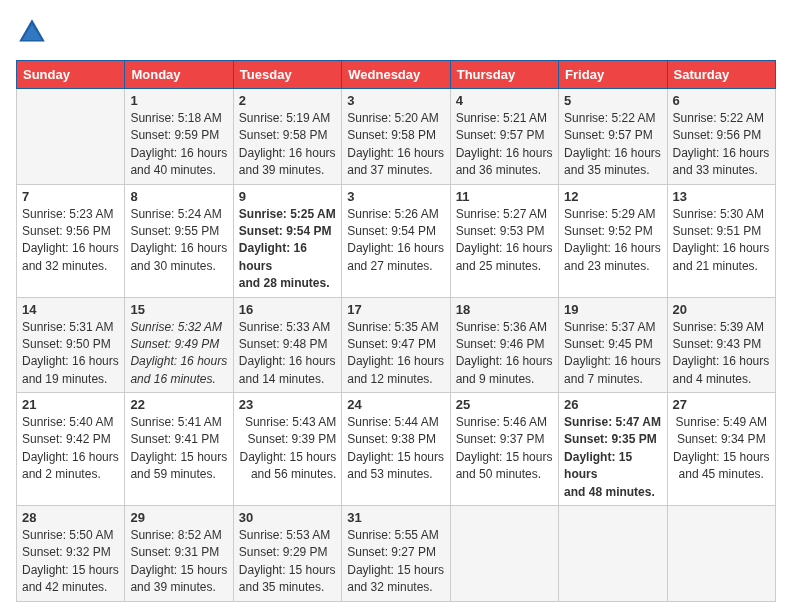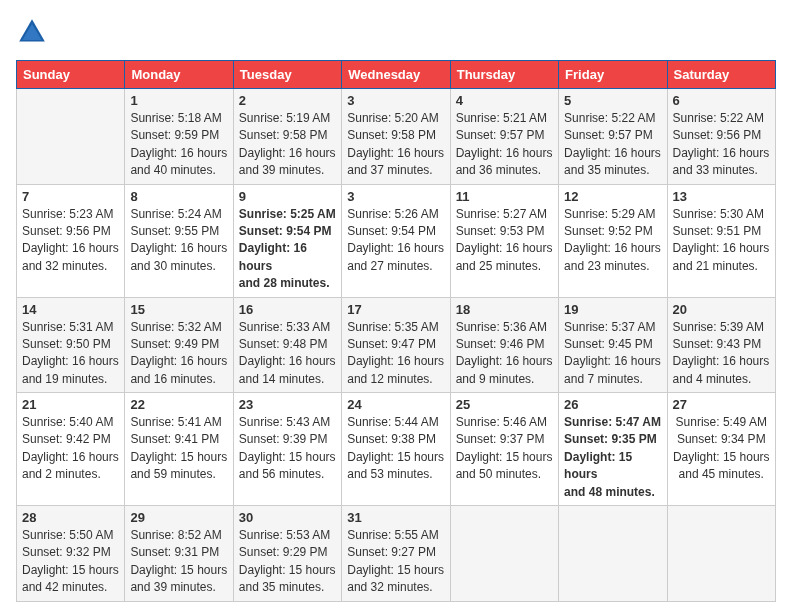--- a/index.html
+++ b/index.html
@@ -224,21 +224,21 @@
       <tr>
         <td>
           <span class="day-number">14</span>
           <div class="day-info" style="white-space: pre-wrap;">Sunrise: 5:31 AM
 Sunset: 9:50 PM
 Daylight: 16 hours
 and 19 minutes.</div>
         </td>
         <td>
           <span class="day-number">15</span>
-          <div class="day-info" style="white-space: pre-wrap;">Sunrise: 5:32 AM
+          <div class="day-info" style="white-space: pre-wrap; font-style: italic;">Sunrise: 5:32 AM
 Sunset: 9:49 PM
 Daylight: 16 hours
 and 16 minutes.</div>
         </td>
         <td>
           <span class="day-number">16</span>
           <div class="day-info" style="white-space: pre-wrap;">Sunrise: 5:33 AM
 Sunset: 9:48 PM
 Daylight: 16 hours
 and 14 minutes.</div>
@@ -282,21 +282,21 @@
         </td>
         <td>
           <span class="day-number">22</span>
           <div class="day-info" style="white-space: pre-wrap;">Sunrise: 5:41 AM
 Sunset: 9:41 PM
 Daylight: 15 hours
 and 59 minutes.</div>
         </td>
         <td>
           <span class="day-number">23</span>
-          <div class="day-info" style="white-space: pre-wrap;">Sunrise: 5:43 AM
+          <div class="day-info" style="white-space: pre-wrap; text-align: right;">Sunrise: 5:43 AM
 Sunset: 9:39 PM
 Daylight: 15 hours
 and 56 minutes.</div>
         </td>
         <td>
           <span class="day-number">24</span>
           <div class="day-info" style="white-space: pre-wrap;">Sunrise: 5:44 AM
 Sunset: 9:38 PM
 Daylight: 15 hours
 and 53 minutes.</div>

